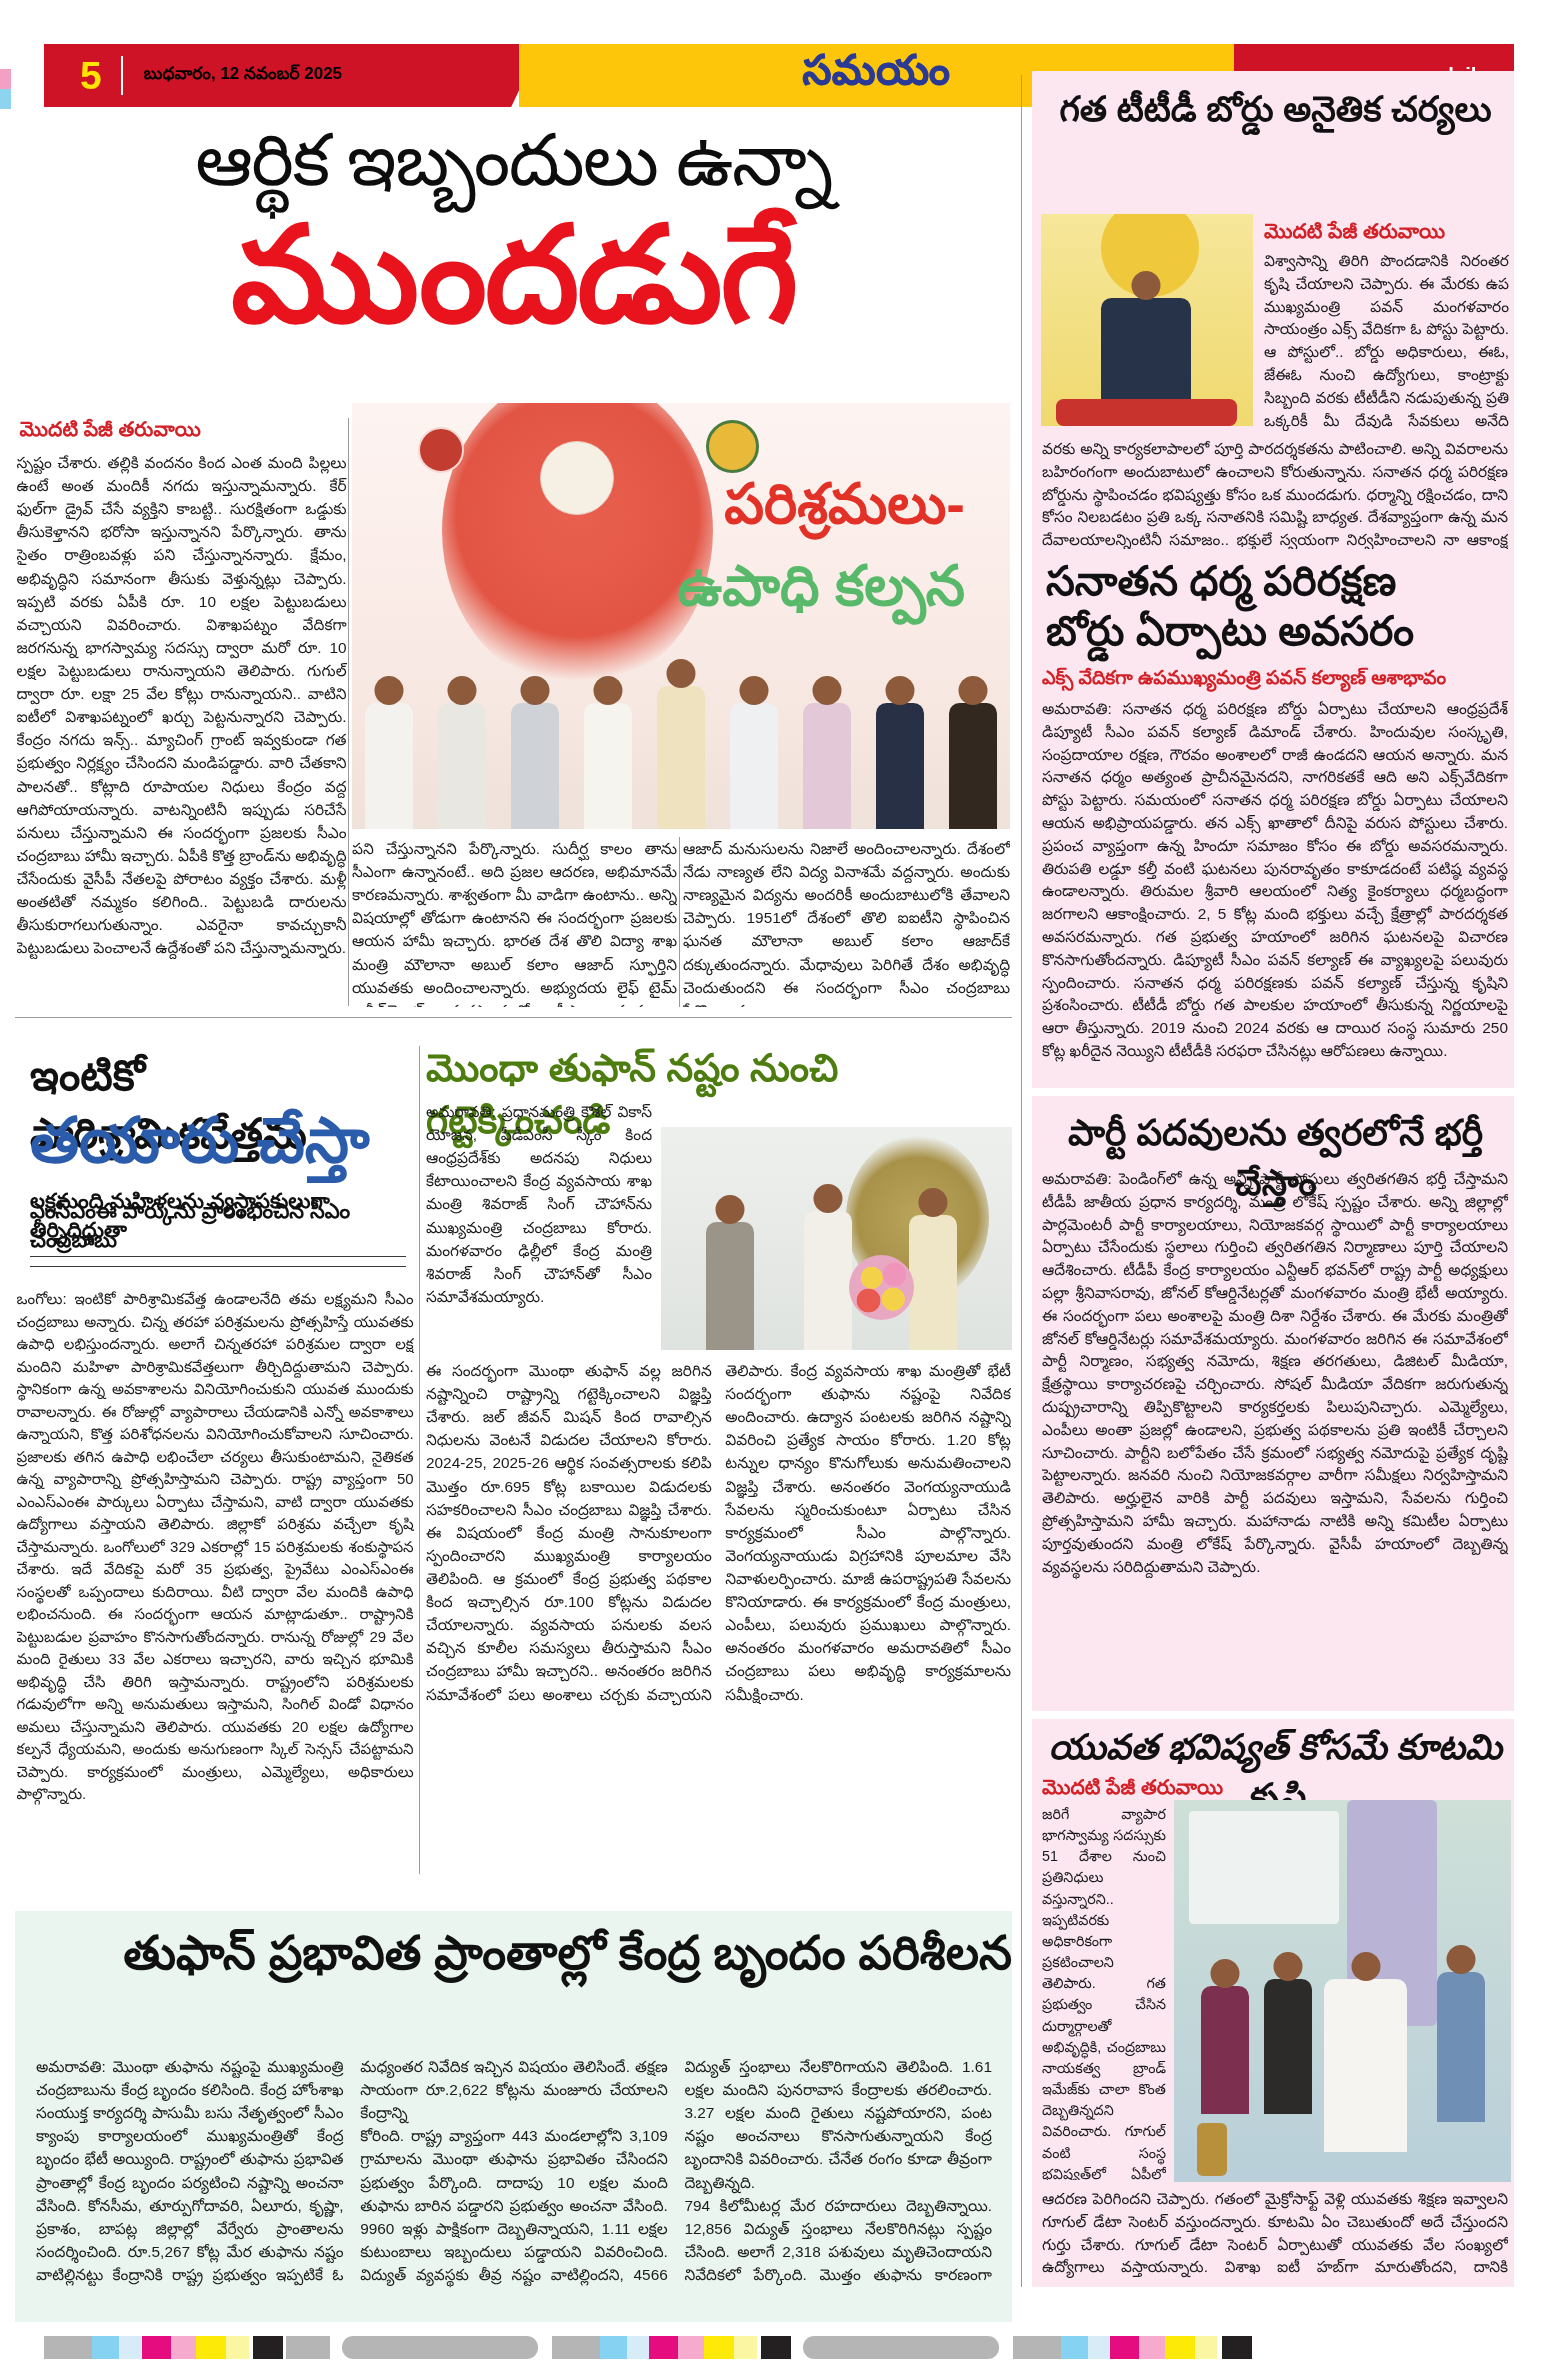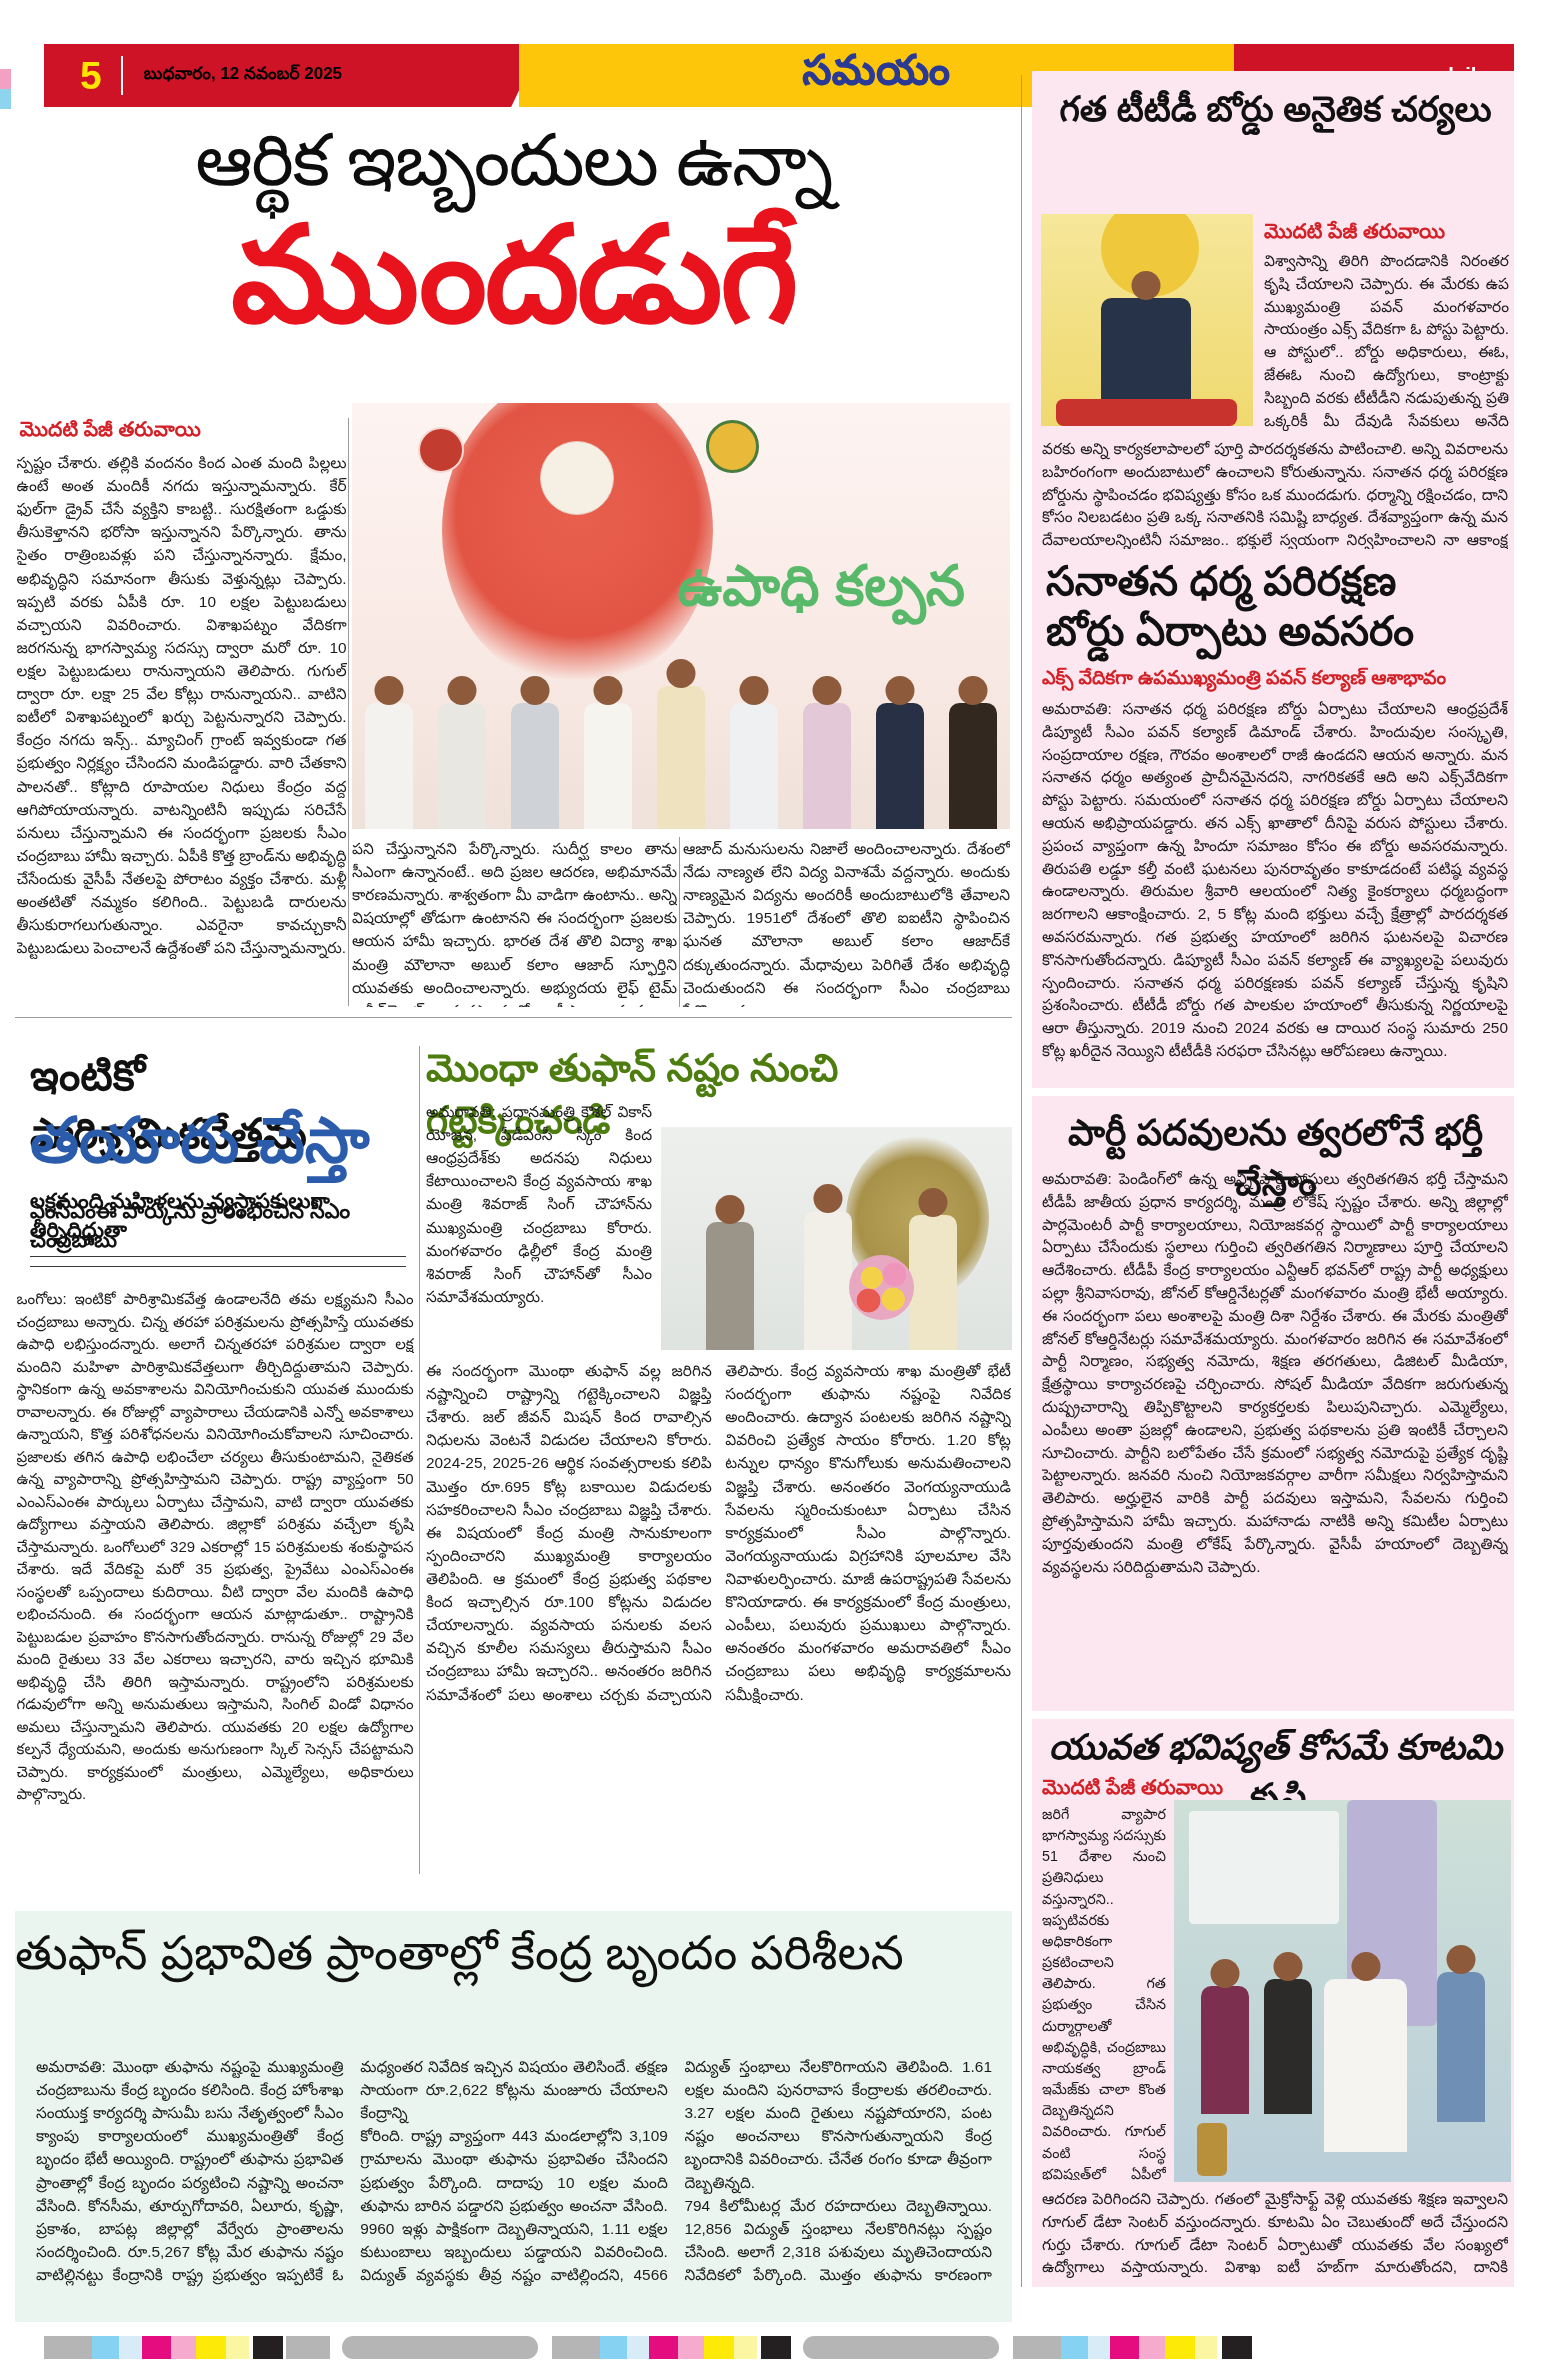--- a/index.html
+++ b/index.html
@@ -46,21 +46,21 @@
   .photo-bouquet{left:661px;top:1127px;width:351px;height:223px;background:linear-gradient(180deg,#eef0ee,#dfe3df);overflow:hidden;}
   .a3-body{left:426px;top:1359px;width:585px;height:516px;overflow:hidden;column-count:2;column-gap:13.5px;}
   
   .pinkpanel{background:#fce7f0;}
   .r-head{font-weight:bold;color:#111;}
   .photo-pawan{left:1041px;top:214px;width:212px;height:212px;background:linear-gradient(180deg,#f6e79a,#efd96f);overflow:hidden;}
   .photo-yuvata{left:1174px;top:1800px;width:337px;height:382px;background:linear-gradient(180deg,#cfe0d8,#b9cfd9);overflow:hidden;}
   .rbody{font-size:15.4px;line-height:1.48;text-align:justify;}
   
   .greenpanel{left:15px;top:1911px;width:997px;height:411px;background:#e9f5ee;}
-  .cy-head{position:absolute;left:0;top:13.5px;width:100%;text-align:left;font-size:47px;font-weight:normal;color:#111;}
+  .cy-head{position:absolute;left:0;top:13.5px;width:100%;text-align:right;font-size:47px;font-weight:bold;color:#111;}
   .cy-sub{position:absolute;left:53px;top:89px;width:892px;text-align:center;font-size:25px;font-weight:bold;color:#111;padding-bottom:10.5px;border-bottom:1.5px solid #555;}
   .cy-body{position:absolute;left:21px;top:144px;width:956px;height:253px;overflow:hidden;column-count:3;column-gap:16.6px;}
   
   .calib{left:44px;top:2336px;width:1470px;height:22.6px;display:flex;align-items:center;}
   .sw{width:18px;height:22.6px;}
   .graybar{height:22.6px;border-radius:11.3px;background:#b5b5b5;}
 </style>
 </head>
 <body>
 
@@ -86,20 +86,21 @@
   <span class="contin">మొదటి పేజీ తరువాయి</span>
 </div>
 
 <div class="abs col1 bodytxt">స్పష్టం చేశారు. తల్లికి వందనం కింద ఎంత మంది పిల్లలు ఉంటే అంత మందికీ నగదు ఇస్తున్నామన్నారు. కేర్ ఫుల్‌గా డ్రైవ్ చేసే వ్యక్తిని కాబట్టి.. సురక్షితంగా ఒడ్డుకు తీసుకెళ్తానని భరోసా ఇస్తున్నానని పేర్కొన్నారు. తాను సైతం రాత్రింబవళ్లు పని చేస్తున్నానన్నారు. క్షేమం, అభివృద్ధిని సమానంగా తీసుకు వెళ్తున్నట్లు చెప్పారు. ఇప్పటి వరకు ఏపీకి రూ. 10 లక్షల పెట్టుబడులు వచ్చాయని వివరించారు. విశాఖపట్నం వేదికగా జరగనున్న భాగస్వామ్య సదస్సు ద్వారా మరో రూ. 10 లక్షల పెట్టుబడులు రానున్నాయని తెలిపారు. గుగుల్ ద్వారా రూ. లక్షా 25 వేల కోట్లు రానున్నాయని.. వాటిని ఐటీలో విశాఖపట్నంలో ఖర్చు పెట్టనున్నారని చెప్పారు. కేంద్రం నగదు ఇన్స్.. మ్యాచింగ్ గ్రాంట్ ఇవ్వకుండా గత ప్రభుత్వం నిర్లక్ష్యం చేసిందని మండిపడ్డారు. వారి చేతకాని పాలనతో.. కోట్లాది రూపాయల నిధులు కేంద్రం వద్ద ఆగిపోయాయన్నారు. వాటన్నింటినీ ఇప్పుడు సరిచేసే పనులు చేస్తున్నామని ఈ సందర్భంగా ప్రజలకు సీఎం చంద్రబాబు హామీ ఇచ్చారు. ఏపీకి కొత్త బ్రాండ్‌ను అభివృద్ధి చేసేందుకు వైసీపీ నేతలపై పోరాటం వ్యక్తం చేశారు. మళ్లీ అంతటితో నమ్మకం కలిగింది.. పెట్టుబడి దారులను తీసుకురాగలుగుతున్నాం. ఎవరైనా కావచ్చుకానీ పెట్టుబడులు పెంచాలనే ఉద్దేశంతో పని చేస్తున్నామన్నారు.</div>
 
 <div class="abs photo-main">
   <div class="blob" style="left:90px;top:-30px;width:271px;height:316px;background:radial-gradient(circle at 50% 45%,#e9604f 0%,#e25544 55%,rgba(231,96,79,0) 75%);"></div>
   <div class="blob" style="left:66px;top:24px;width:42px;height:42px;background:#c23c30;border:2.3px solid #f5d8d2;"></div>
   <div class="blob" style="left:354px;top:16.6px;width:47px;height:47px;background:#e9b93a;border:3px solid #4a7c3f;"></div>
   <div class="blob" style="left:188px;top:38px;width:72px;height:72px;background:#f5efe4;border:1.5px solid #e8c9bd;"></div>
+  <span class="banner-red">పరిశ్రమలు-</span>
   <span class="banner-green">ఉపాధి కల్పన</span>
   <div class="figrow">
     <div class="fig" style="color:#f4f2ee;"></div>
     <div class="fig" style="color:#e9e7e2;"></div>
     <div class="fig" style="color:#cfd2d6;"></div>
     <div class="fig" style="color:#f6f4ef;"></div>
     <div class="fig" style="color:#efe3bf;height:143px;"></div>
     <div class="fig" style="color:#eef0f2;"></div>
     <div class="fig" style="color:#e3c9d8;"></div>
     <div class="fig" style="color:#273044;"></div>

